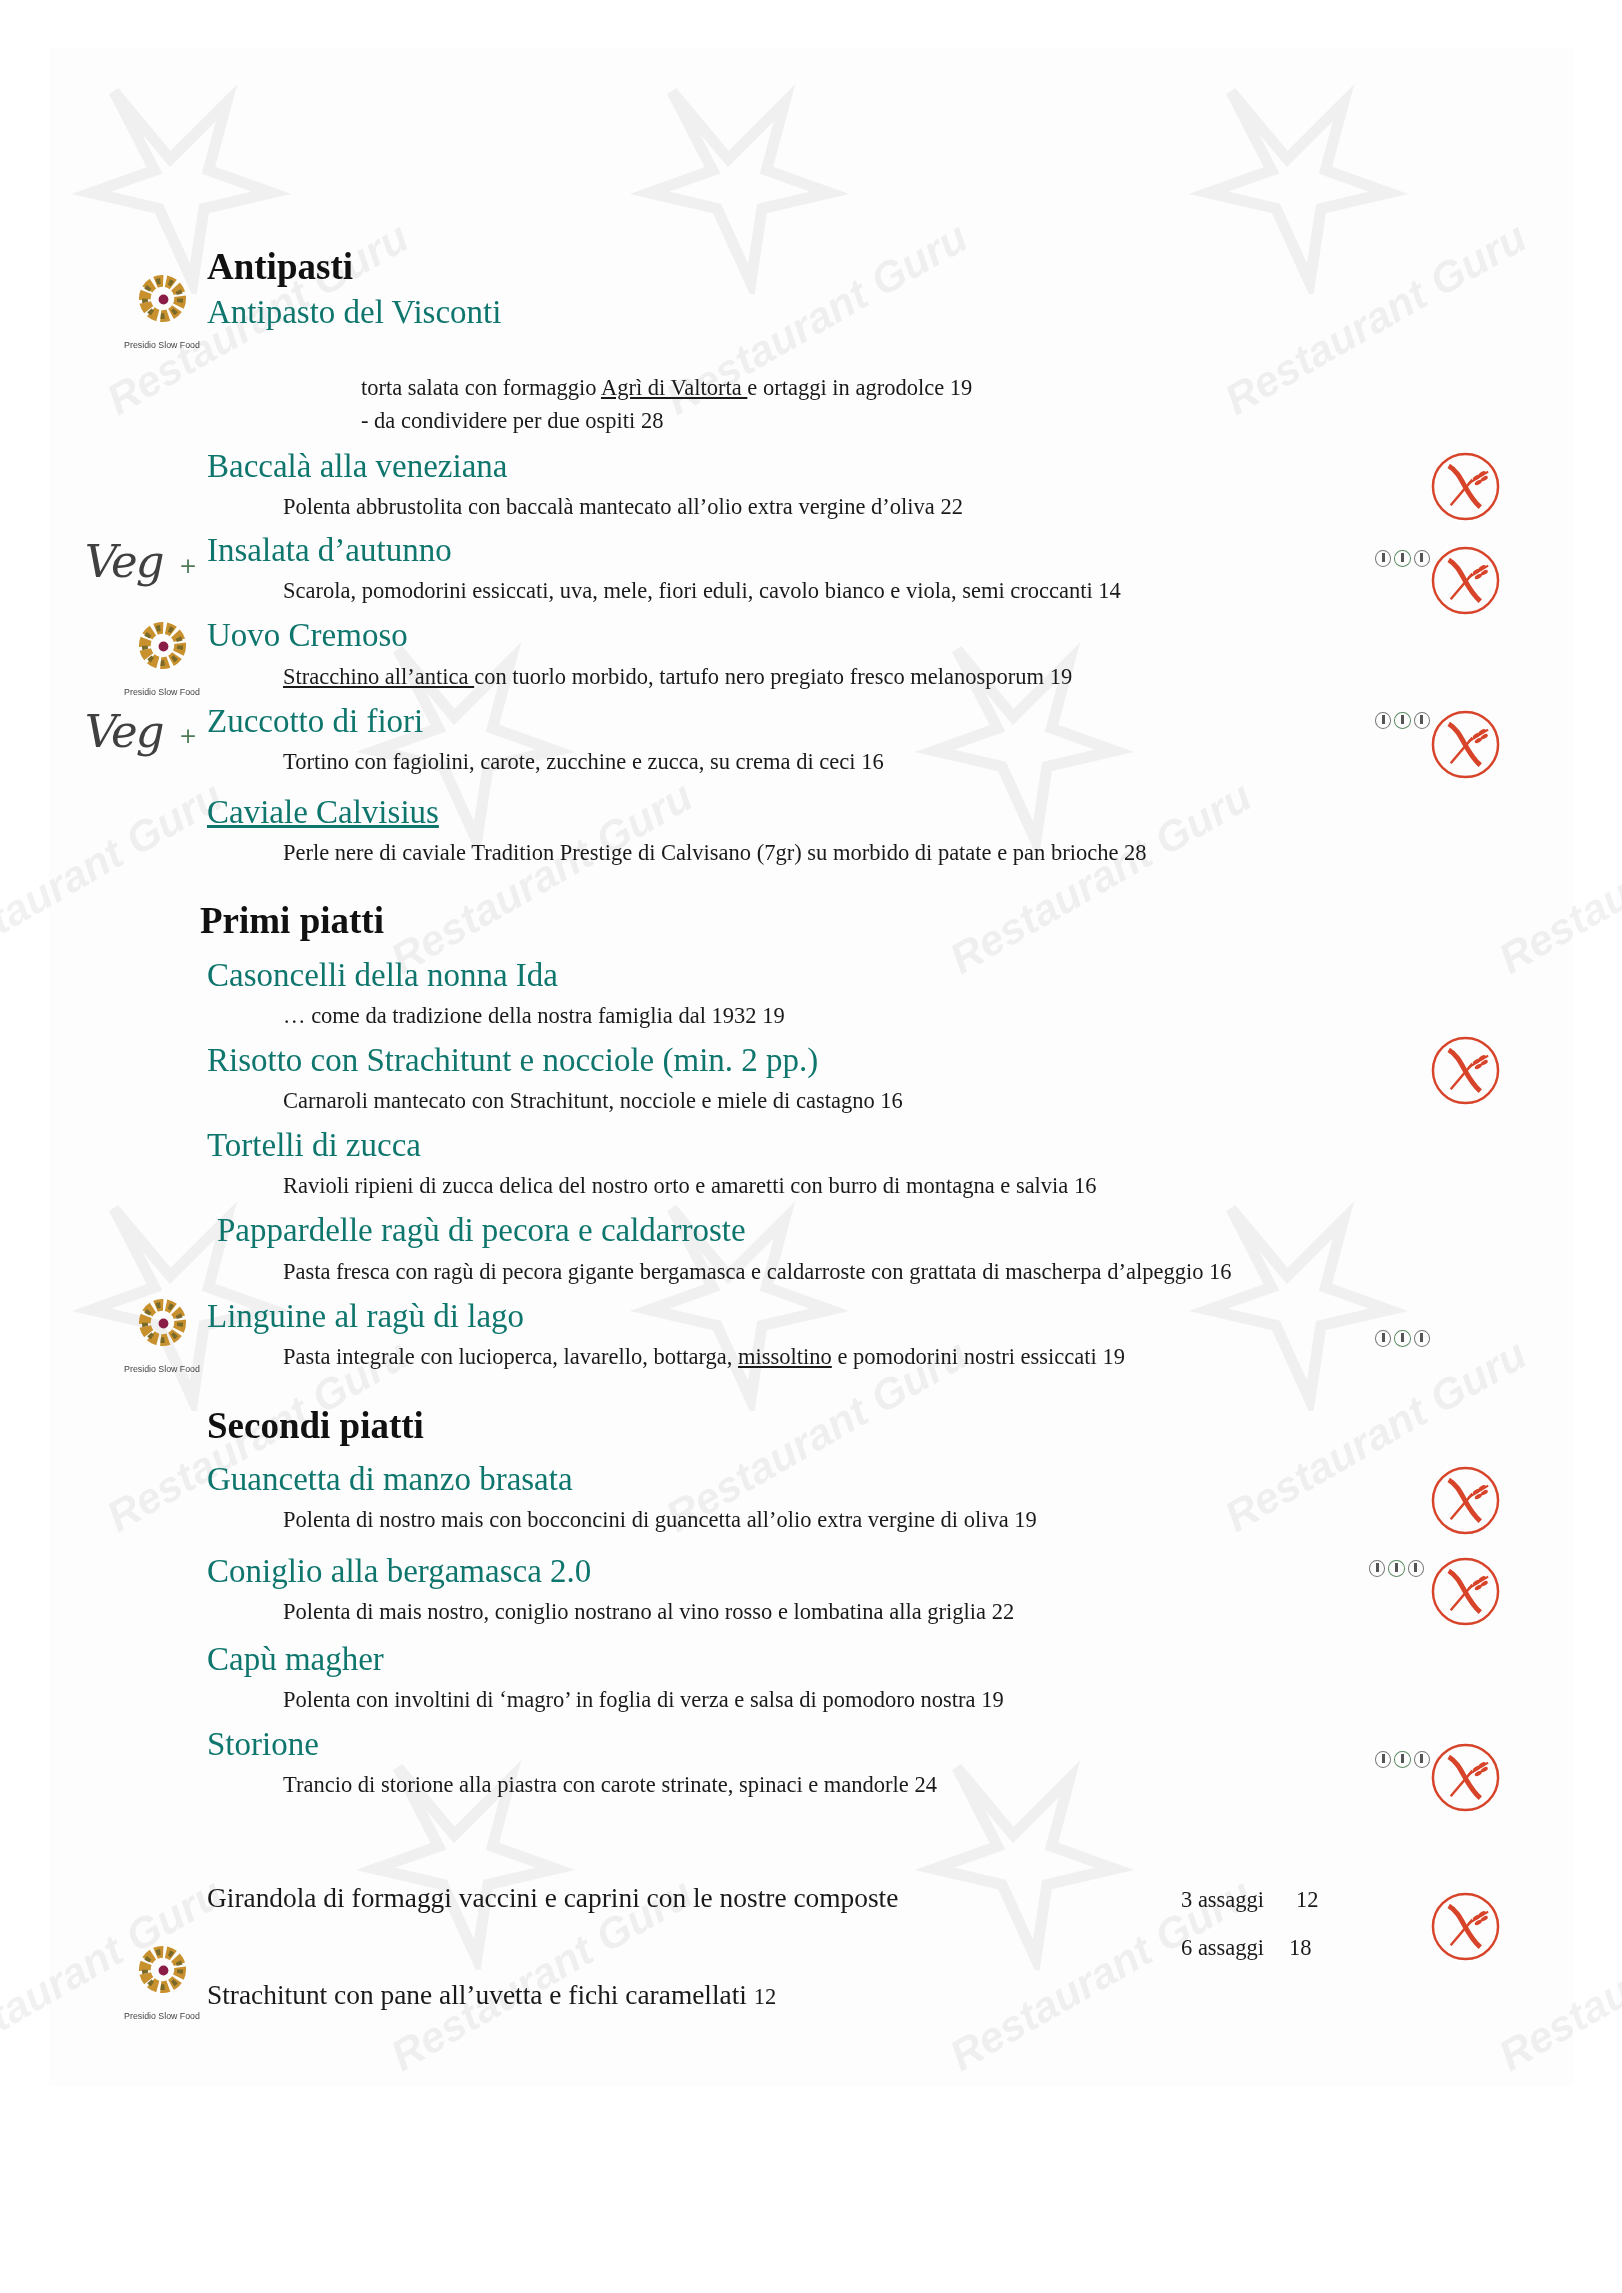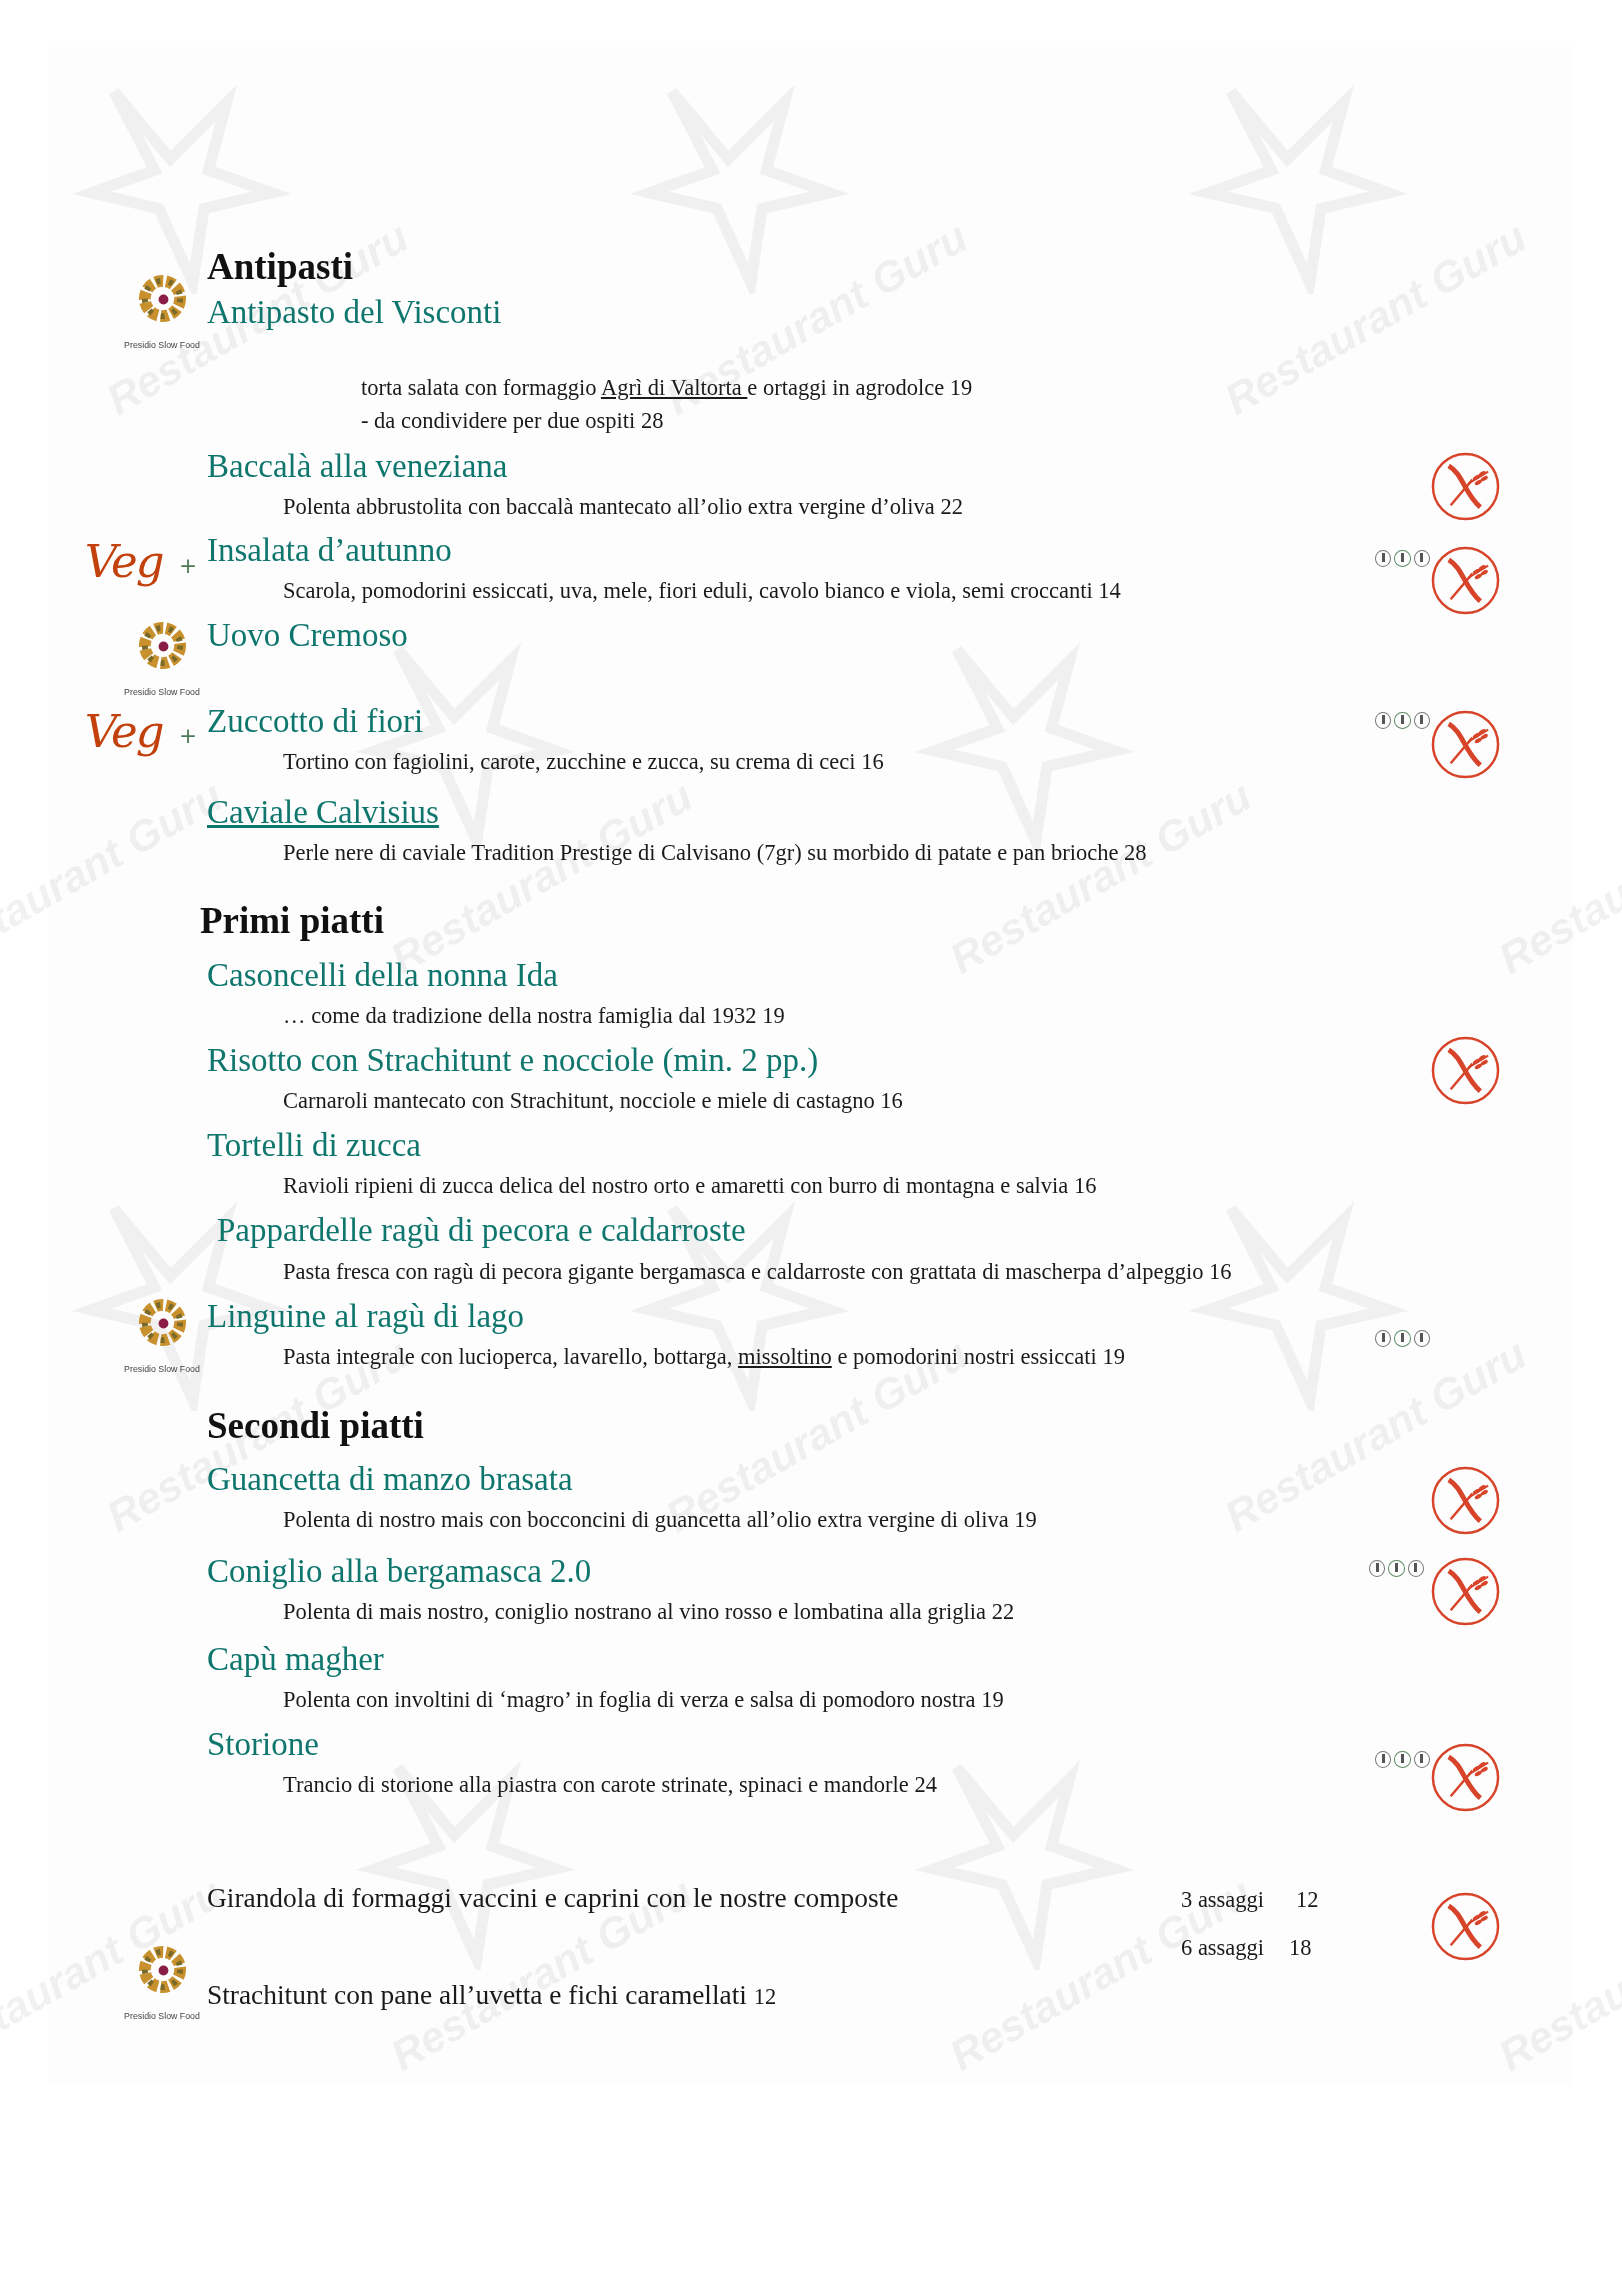--- a/index.html
+++ b/index.html
@@ -26,21 +26,21 @@
   .dish-desc { font-family: "Liberation Serif", serif; font-size: 22.5px; color: #1a1a1a; }
   .u { text-decoration: underline; }
   .slowfood { position: absolute; width: 88px; height: 78px; }
   .slowfood .sf-label {
     position: absolute; left: 0; bottom: 0; width: 88px; text-align: center;
     font-family: "Liberation Sans", sans-serif; font-size: 8.8px; color: #444;
   }
   .veg { position: absolute; width: 132px; height: 69px; }
   .veg .veg-label {
     position: absolute; left: 15.7px; top: 5.9px; font-family: "DejaVu Serif", serif;
-    font-style: italic; font-size: 45px; color: #c2410c; letter-spacing: -2px;
+    font-style: italic; font-size: 45px; color: #404040; letter-spacing: -2px;
   }
   .veg .veg-plus { position: absolute; left: 110px; top: 23.5px; font-size: 21.6px; color: #4f7a56; font-family: "DejaVu Sans", sans-serif; }
   .gf { position: absolute; width: 73px; height: 73px; }
   .mini3 { position: absolute; width: 55px; height: 19.6px; display: flex; gap: 2.9px; }
   .mini3 span { width: 14.7px; height: 14.7px; border: 1.5px solid #777; border-radius: 50%; display: inline-block; position: relative; }
   .mini3 span:nth-child(2) { border-color: #5a8a62; }
   .mini3 span::after { content: ""; position: absolute; left: 5.9px; top: 2px; width: 2.9px; height: 8.8px; background: #555; }
 </style>
 </head>
 <body>
@@ -146,20 +146,21 @@
 
   <div class="slowfood" style="left:118px;top:619px">
     <svg width="53" height="53" viewBox="0 0 54 54" style="position:absolute;left:17.6px;top:0">
       <circle cx="27" cy="27" r="18" fill="none" stroke="#c8912e" stroke-width="12" stroke-dasharray="8 3"></circle>
       <circle cx="27" cy="27" r="18" fill="none" stroke="#7a6a2a" stroke-width="6" stroke-dasharray="4 9"></circle>
       <circle cx="28" cy="28" r="5" fill="#8a1d45"></circle>
     </svg>
     <span class="sf-label">Presidio Slow Food</span>
   </div>
   <div class="abs dish-name" style="left:207px;top:617px">Uovo Cremoso</div>
+  <div class="abs dish-desc" style="left:283px;top:664px"><span class="u">Stracchino all’antica </span><span>con tuorlo morbido, tartufo nero pregiato fresco melanosporum 19</span></div>
 
   <div class="veg" style="left:69px;top:699px">
     <span class="veg-label">Veg</span>
     <span class="veg-plus">+</span>
   </div>
   <div class="abs dish-name" style="left:207px;top:703px">Zuccotto di fiori</div>
   <div class="abs dish-desc" style="left:283px;top:749px">Tortino con fagiolini, carote, zucchine e zucca, su crema di ceci 16</div>
   <div class="mini3" style="left:1375px;top:712px">
       <span></span>
       <span></span>

